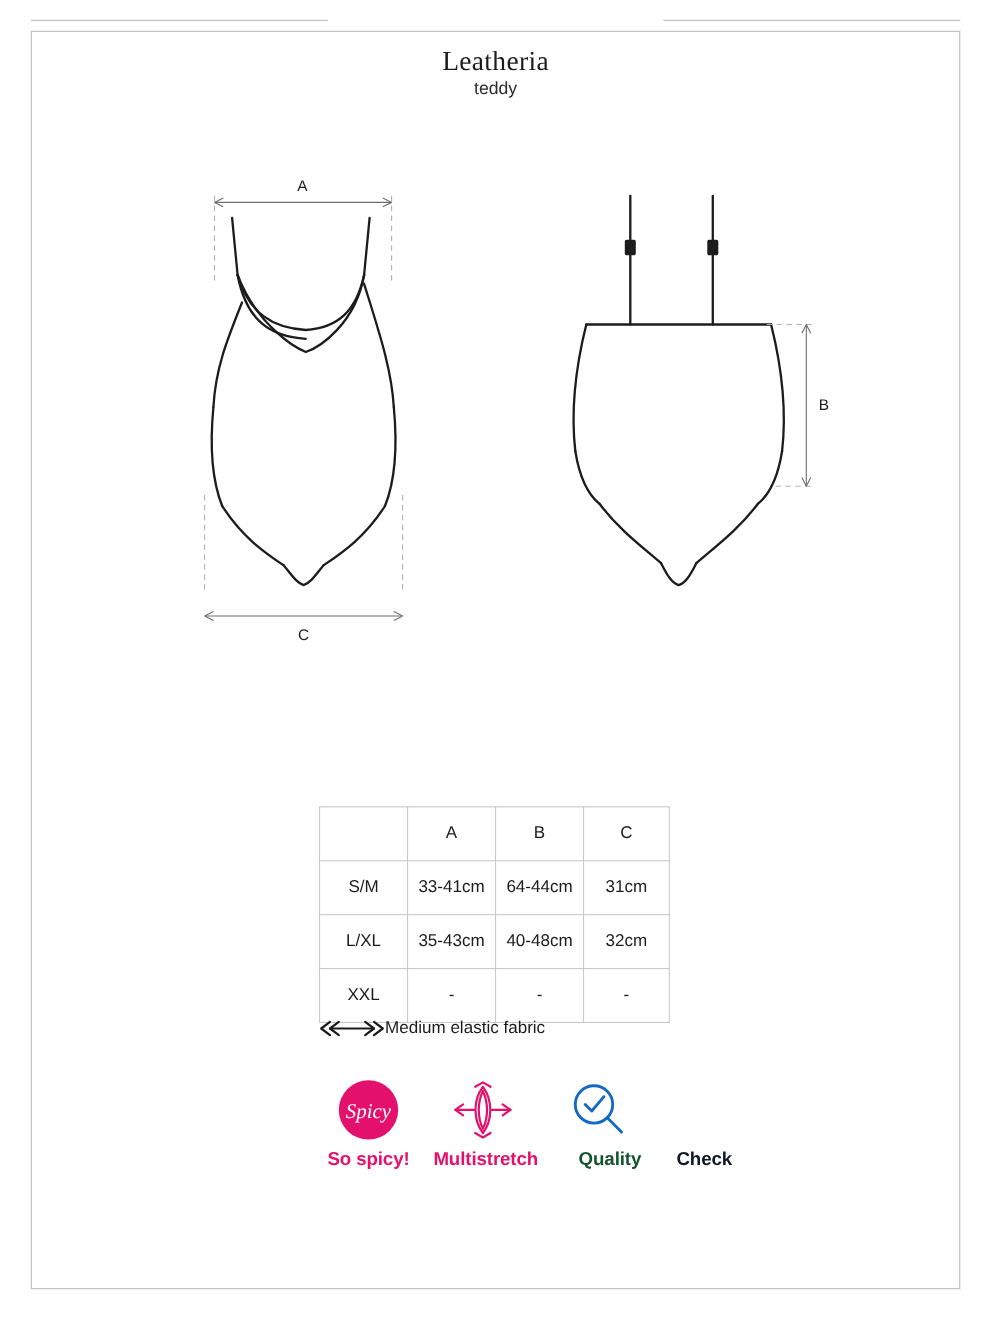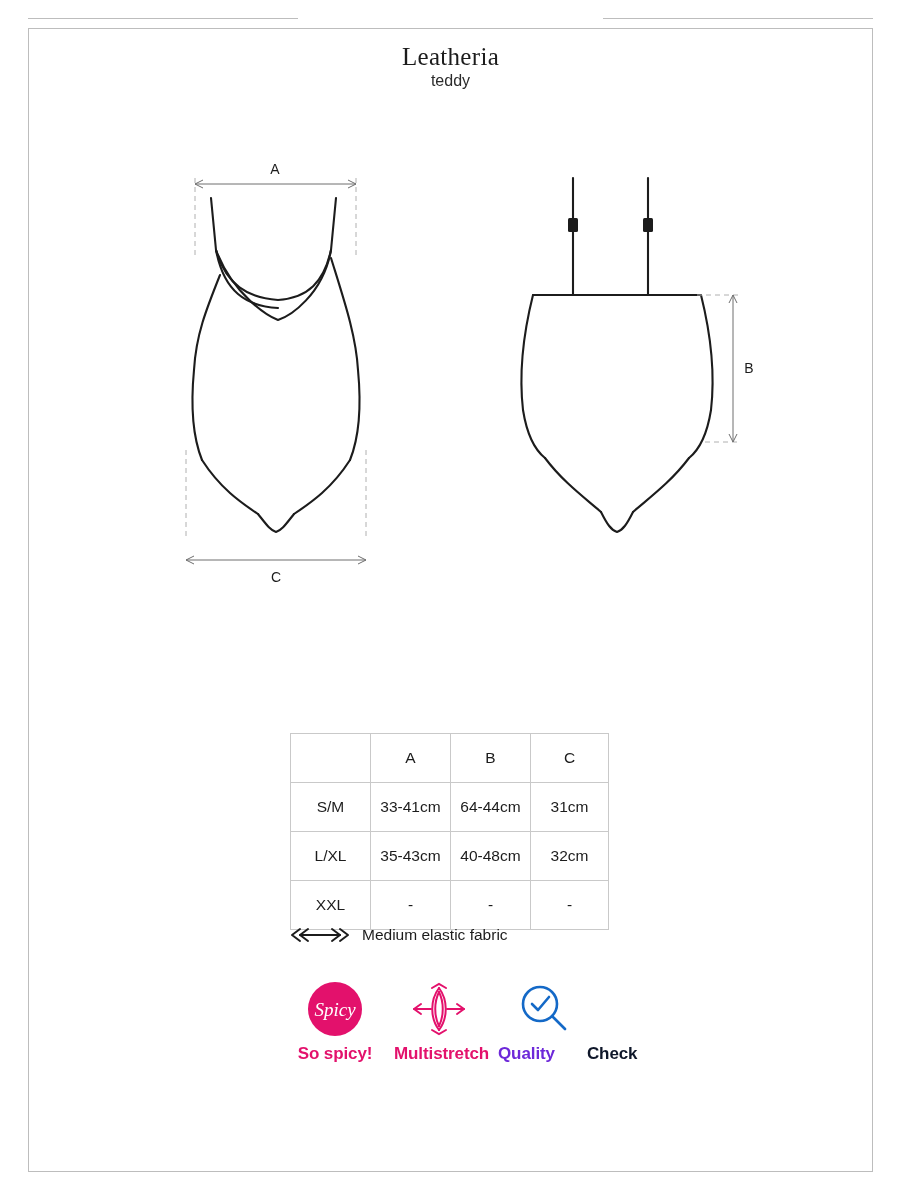--- a/index.html
+++ b/index.html
@@ -108,21 +108,20 @@
   table.size-table col.c3 { width: 78px; }
   table.size-table tr:first-child th:first-child { border: 1px solid #c9c9c9; }
 
   .elastic-row {
     position: absolute;
     left: 290px;
     top: 925px;
     width: 420px;
     display: flex;
     align-items: center;
-    gap: 12px;
   }
   .elastic-icon {
     width: 60px;
     height: 20px;
     flex: 0 0 auto;
   }
   .elastic-label {
     font-size: 15.5px;
     color: #1c1c1c;
   }
@@ -148,21 +147,21 @@
     justify-content: center;
   }
   .badge-caption {
     font-size: 17px;
     font-weight: bold;
     margin-top: 4px;
     letter-spacing: -0.1px;
   }
   .cap-spicy { color: #e3116c; }
   .cap-multi { color: #e3116c; }
-  .cap-quality-a { color: #6d28d9; }
+  .cap-quality-a { color: #14532d; margin-left: 28px; }
   .cap-quality-b { color: #0f172a; padding-left: 32px; }
 </style>
 </head>
 <body>
 
 <div class="page">
 
   <div class="title-rule left"></div>
   <div class="title-rule right"></div>
 

